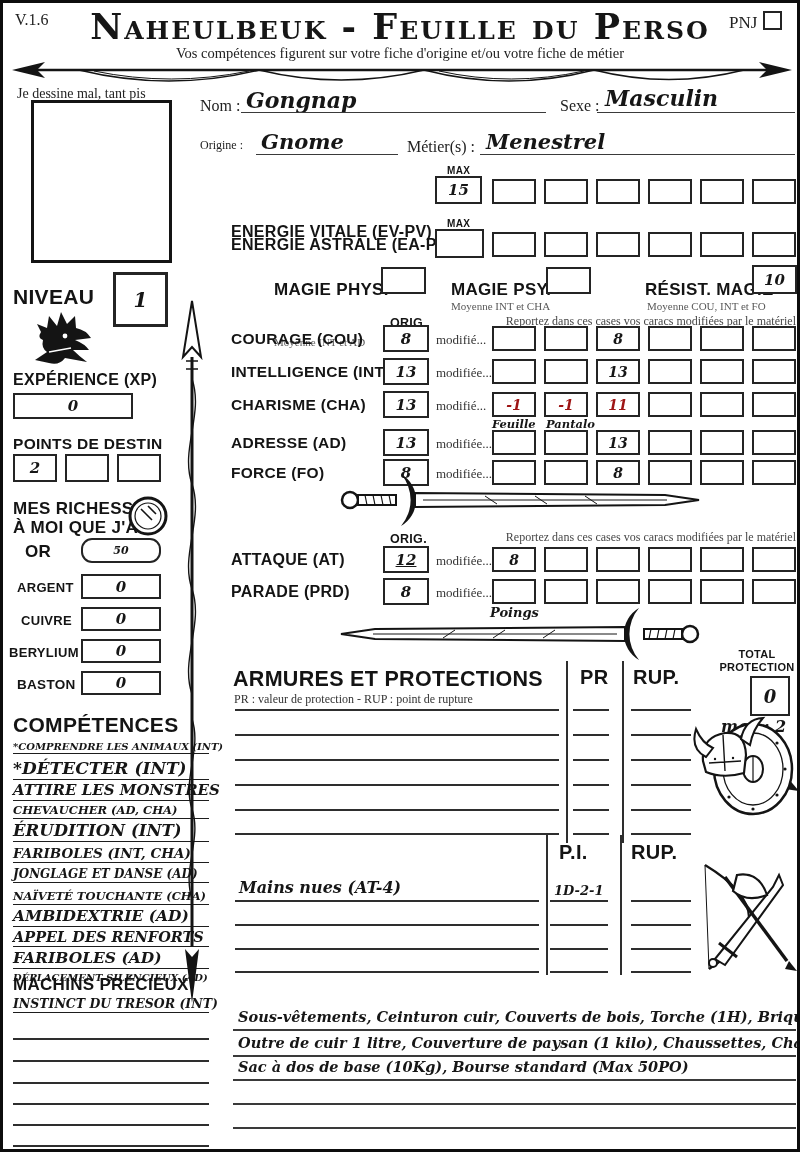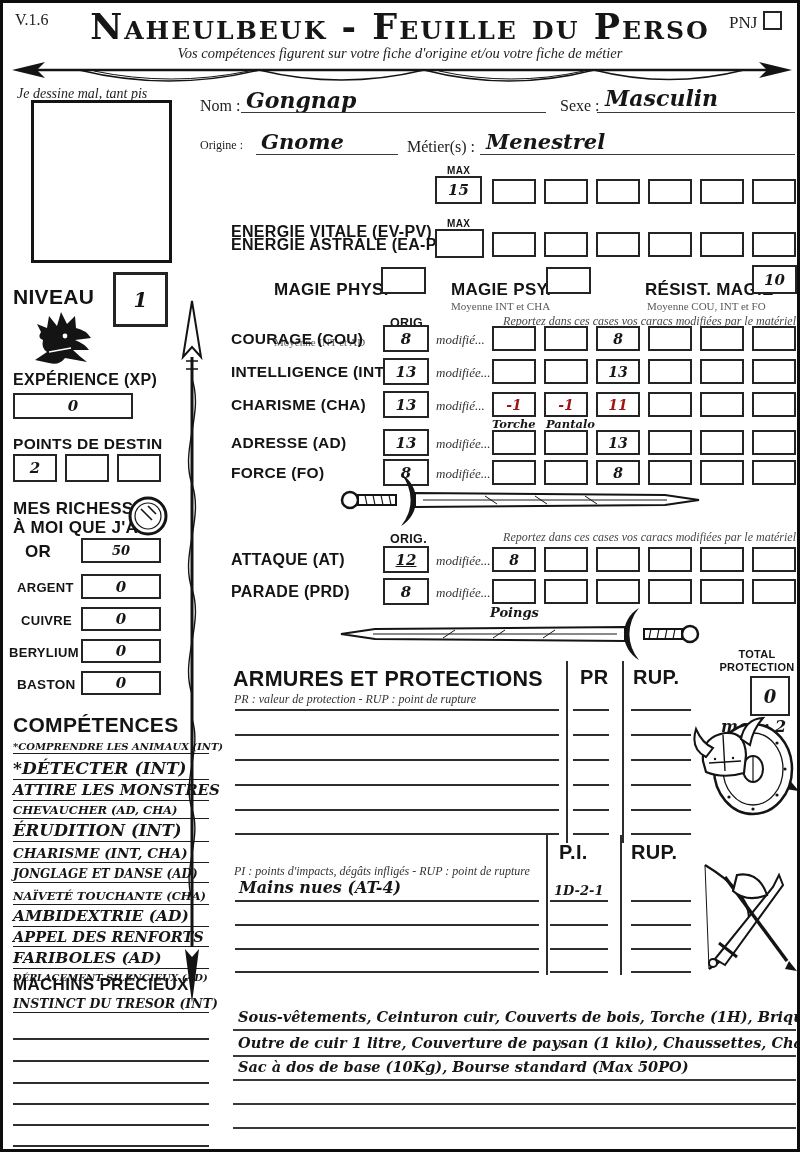--- a/index.html
+++ b/index.html
@@ -2,21 +2,21 @@
 <html><head>
 <meta charset="utf-8">
 <title>Feuille du Perso</title>
 <style>
   html,body{margin:0;padding:0;background:#8c8c8c;}
   #page{position:relative;width:800px;height:1152px;background:#ffffff;border:3px solid #0d0d0d;
         box-sizing:border-box;overflow:hidden;font-family:"Liberation Serif",serif;color:#161616;}
   .abs{position:absolute;}
   .h{font-family:"Liberation Sans",sans-serif;font-weight:700;color:#141414;letter-spacing:.3px;white-space:nowrap;}
   .sr{font-family:"Liberation Serif",serif;color:#222;white-space:nowrap;}
-  .it{font-style:italic;}
+  .it{}
   .gr{color:#595959;}
   .hw{font-family:"DejaVu Serif",serif;font-style:italic;font-weight:700;color:#161616;white-space:nowrap;}
   .red{color:#9e1414;}
   .box{position:absolute;border:2.5px solid #242424;background:#fff;display:flex;align-items:center;justify-content:center;box-sizing:border-box;}
   .cell{position:absolute;width:44px;height:25px;border:2.5px solid #242424;background:#fff;display:flex;align-items:center;justify-content:center;box-sizing:border-box;font-size:14px;}
   .obox{position:absolute;width:46px;height:27px;border:2.5px solid #242424;background:#fff;display:flex;align-items:center;justify-content:center;box-sizing:border-box;font-size:15px;}
   .ln{position:absolute;border-top:2px solid #2e2e2e;}
   .tln{position:absolute;border-top:1.5px solid #3a3a3a;}
   .vln{position:absolute;border-left:2.5px solid #2e2e2e;}
   .skill{position:absolute;left:10px;width:196px;border-bottom:1.6px solid #1d1d1d;
@@ -115,21 +115,21 @@
 
   <div class="abs h" style="left:228px;top:393px;font-size:15.5px;">CHARISME (CHA)</div>
   <div class="obox hw" style="left:380px;top:388px;">13</div>
   <div class="abs sr it" style="left:433px;top:395px;font-size:13px;color:#333;">modifié...</div>
   <div class="cell hw red" style="left:489px;top:389px;">-1</div>
   <div class="cell hw red" style="left:541px;top:389px;">-1</div>
   <div class="cell hw red" style="left:593px;top:389px;">11</div>
   <div class="cell hw" style="left:645px;top:389px;"></div>
   <div class="cell hw" style="left:697px;top:389px;"></div>
   <div class="cell hw" style="left:749px;top:389px;"></div>
-  <div class="abs hw" style="left:489px;top:414px;font-size:11.5px;">Torche</div>
+  <div class="abs hw" style="left:489px;top:414px;font-size:11.5px;">Feuille</div>
   <div class="abs hw" style="left:543px;top:414px;font-size:11.5px;">Pantalo</div>
 
   <div class="abs h" style="left:228px;top:431px;font-size:15.5px;">ADRESSE (AD)</div>
   <div class="obox hw" style="left:380px;top:426px;">13</div>
   <div class="abs sr it" style="left:433px;top:433px;font-size:13px;color:#333;">modifiée...</div>
   <div class="cell hw" style="left:489px;top:427px;"></div>
   <div class="cell hw" style="left:541px;top:427px;"></div>
   <div class="cell hw" style="left:593px;top:427px;">13</div>
   <div class="cell hw" style="left:645px;top:427px;"></div>
   <div class="cell hw" style="left:697px;top:427px;"></div>
@@ -233,21 +233,20 @@
     <circle cx="64" cy="94" r="1.6" fill="#141414"></circle>
       <circle cx="40" cy="82" r="1.6" fill="#141414"></circle>
     <path d="M14,46 Q12,22 36,18 Q56,16 57,40 L55,58 Q34,64 17,57 Z" fill="#fff" stroke="#141414" stroke-width="2.2"></path>
     <path d="M17,42 Q1,34 7,14 Q13,28 24,33 Z" fill="#fff" stroke="#141414" stroke-width="2"></path>
     <path d="M52,24 Q56,4 74,3 Q64,14 61,30 Z" fill="#fff" stroke="#141414" stroke-width="2"></path>
     <path d="M20,48 L52,46 M34,20 L36,56" stroke="#141414" stroke-width="1.4"></path>
     <circle cx="26" cy="44" r="1.2" fill="#141414"></circle>
       <circle cx="44" cy="43" r="1.2" fill="#141414"></circle>
   </svg>
 
-  <div class="abs sr it" style="left:231px;top:861px;font-size:12px;color:#333;">PI : points d'impacts, dégâts infligés - RUP : point de rupture</div>
   <div class="abs h" style="left:556px;top:838px;font-size:20px;">P.I.</div>
   <div class="abs h" style="left:628px;top:838px;font-size:20px;">RUP.</div>
   <div class="vln" style="left:543px;top:832px;height:140px;"></div>
   <div class="vln" style="left:617px;top:832px;height:140px;"></div>
 
   <div class="abs hw" style="left:236px;top:875px;font-size:16px;">Mains nues (AT-4)</div>
   <div class="abs hw" style="left:551px;top:880px;font-size:13px;">1D-2-1</div>
   <div class="ln" style="left:232px;top:897px;width:304px;"></div>
   <div class="ln" style="left:547px;top:897px;width:58px;"></div>
   <div class="ln hw" style="left:628px;top:897px;width:60px;"></div>
@@ -301,37 +300,37 @@
 
   <div class="abs h" style="left:10px;top:496px;font-size:17px;">MES RICHESSES</div>
   <div class="abs h" style="left:10px;top:515px;font-size:17px;">À MOI QUE J'AI</div>
   <svg class="abs" style="left:124px;top:490px;" width="42" height="46" viewBox="0 0 42 46">
     <circle cx="21" cy="23" r="18" fill="#fff" stroke="#141414" stroke-width="3"></circle>
     <circle cx="21" cy="23" r="13" fill="none" stroke="#141414" stroke-width="1.2"></circle>
     <path d="M14,16 L25,27 M21,13 L29,21" stroke="#141414" stroke-width="1.6"></path>
   </svg>
 
   <div class="abs h" style="left:22px;top:539px;font-size:17px;">OR</div>
-  <div class="box hw" style="left:78px;top:535px;width:80px;height:25px;font-size:13px;">50</div>
+  <div class="box hw" style="left:78px;top:535px;width:80px;height:25px;font-size:11px;border-radius:11px;">50</div>
   <div class="abs h" style="left:14px;top:577px;font-size:13px;">ARGENT</div>
   <div class="box hw" style="left:78px;top:571px;width:80px;height:25px;font-size:15px;">0</div>
   <div class="abs h" style="left:18px;top:610px;font-size:13px;">CUIVRE</div>
   <div class="box hw" style="left:78px;top:604px;width:80px;height:24px;font-size:15px;">0</div>
   <div class="abs h" style="left:6px;top:642px;font-size:13px;">BERYLIUM</div>
   <div class="box hw" style="left:78px;top:636px;width:80px;height:24px;font-size:15px;">0</div>
   <div class="abs h" style="left:14px;top:674px;font-size:13.5px;">BASTON</div>
   <div class="box hw" style="left:78px;top:668px;width:80px;height:24px;font-size:15px;">0</div>
 
   <div class="abs h" style="left:10px;top:710px;font-size:21px;">COMPÉTENCES</div>
   <div class="skill" style="top:738px;font-size:10px;">*COMPRENDRE LES ANIMAUX (INT)</div>
   <div class="skill" style="top:755px;font-size:17px;">*DÉTECTER (INT)</div>
   <div class="skill" style="top:778px;font-size:15px;">ATTIRE LES MONSTRES</div>
   <div class="skill" style="top:800px;font-size:11.5px;">CHEVAUCHER (AD, CHA)</div>
   <div class="skill" style="top:818px;font-size:16.5px;">ÉRUDITION (INT)</div>
-  <div class="skill" style="top:842px;font-size:13.5px;">CHARISME (INT, CHA)</div>
+  <div class="skill" style="top:842px;font-size:13.5px;">FARIBOLES (INT, CHA)</div>
   <div class="skill" style="top:864px;font-size:12px;">JONGLAGE ET DANSE (AD)</div>
   <div class="skill" style="top:886px;font-size:11.5px;">NAÏVETÉ TOUCHANTE (CHA)</div>
   <div class="skill" style="top:925px;font-size:14.5px;">APPEL DES RENFORTS</div>
   <div class="skill" style="top:903px;font-size:15.5px;">AMBIDEXTRIE (AD)</div>
   <div class="skill" style="top:945px;font-size:15.5px;">FARIBOLES (AD)</div>
   <div class="skill" style="top:969px;font-size:10px;border-bottom:none;">DÉPLACEMENT SILENCIEUX (AD)</div>
   <div class="abs h" style="left:10px;top:972px;font-size:17px;">MACHINS PRÉCIEUX</div>
   <div class="skill" style="top:993px;font-size:12.5px;">INSTINCT DU TRESOR (INT)</div>
   <div class="ln" style="left:10px;top:1035px;width:196px;"></div>
   <div class="ln" style="left:10px;top:1057px;width:196px;"></div>

